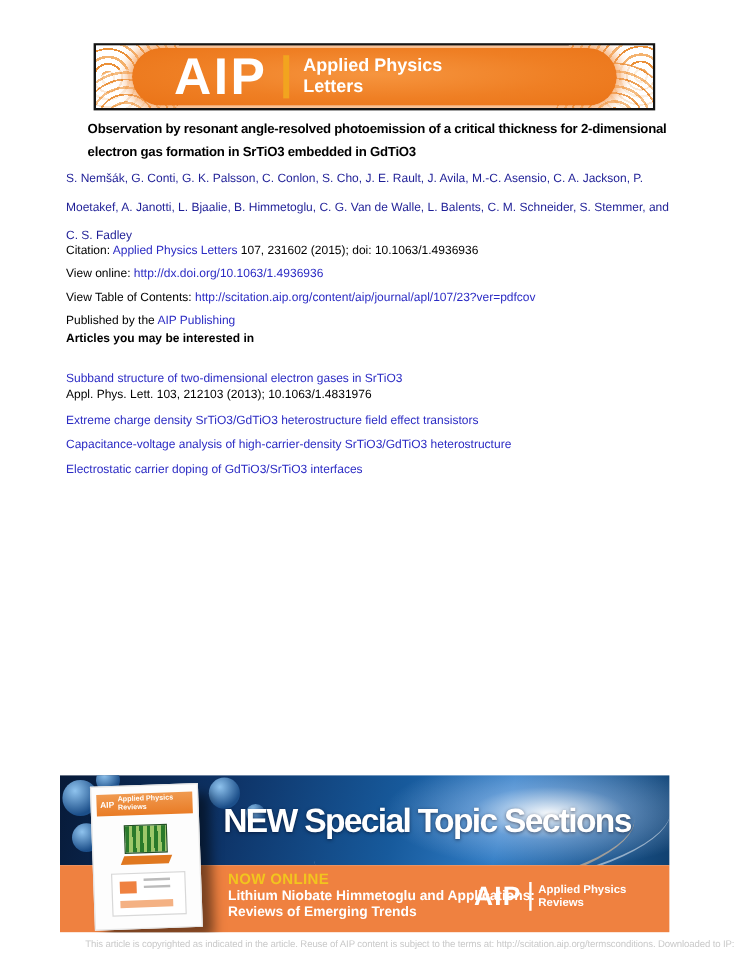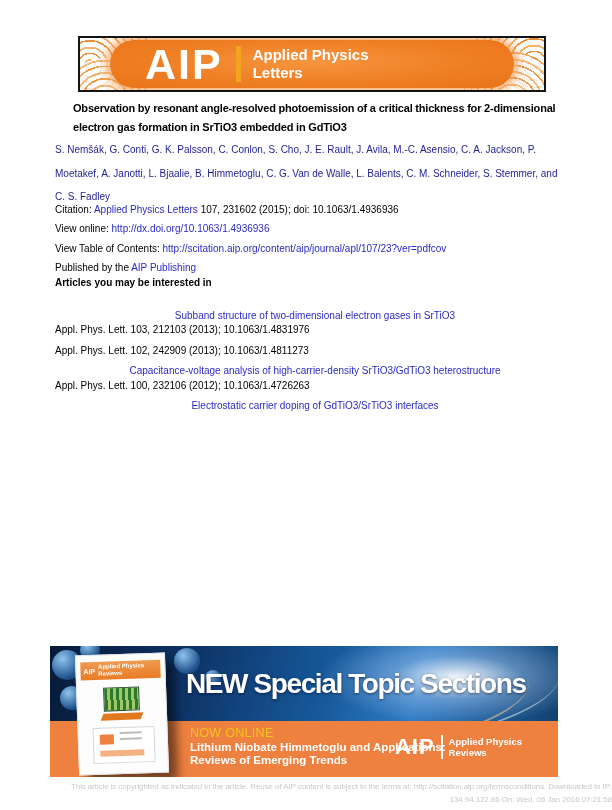--- a/index.html
+++ b/index.html
@@ -38,21 +38,21 @@
   }
   .authors{
     position:absolute;left:55px;top:138px;width:508px;
     font-size:10px;color:#1e1e96;line-height:23.5px;
   }
   .citation{position:absolute;left:55px;top:200px;font-size:10px;color:#000;line-height:19.3px;}
   .link{color:#2b2bc4;cursor:pointer;text-align:right;}
   .related{position:absolute;left:55px;top:276px;width:520px;font-size:10px;line-height:14.5px;}
   .related-heading{font-weight:bold;color:#000;margin-bottom:18px;}
   .rel-item{margin-bottom:6px;}
-  .rel-title{color:#2b2bc4;cursor:pointer;text-align:center;}
+  .rel-title{color:#2b2bc4;cursor:pointer;}
   .rel-cite{color:#000;}
   
   .promo{position:absolute;left:50px;top:646px;width:508px;height:131px;overflow:hidden;cursor:pointer;}
   .promo-blue{
     position:absolute;left:0;top:0;width:100%;height:75px;
     background:linear-gradient(105deg,#071a38 0%,#0e3possible 0%,#0e3468 28%,#175a9c 55%,#2f7bc4 72%,#10406f 100%);
     background:linear-gradient(105deg,#071a38 0%,#0e3468 28%,#175a9c 55%,#2f7bc4 72%,#10406f 100%);
   }
   .flare{
     position:absolute;left:52%;top:-8px;width:260px;height:88px;
@@ -63,21 +63,21 @@
     border-radius:50%;width:300px;height:90px;left:180px;top:10px;transform:rotate(-8deg);
   }
   .streak.s2{border-bottom:2px solid rgba(255,255,255,.5);top:4px;left:210px;}
   .mol{position:absolute;border-radius:50%;background:radial-gradient(circle at 35% 30%,#8fc3ee,#1c4f8a 70%);}
   .promo-orange{position:absolute;left:0;top:75px;width:100%;height:56px;background:#ef8140;}
   .promo-headline{
     position:absolute;left:136px;top:22px;color:#fff;font-weight:bold;
     font-size:28px;letter-spacing:-1.4px;text-shadow:0 1px 3px rgba(0,0,20,.55);white-space:nowrap;
   }
   .promo-text{position:absolute;left:140px;top:81px;line-height:13.5px;}
-  .now-online{color:#f2c51e;font-weight:normal;font-size:12.5px;letter-spacing:.3px;}
+  .now-online{color:#f2c51e;font-weight:bold;font-size:12.5px;letter-spacing:.3px;}
   .promo-line{color:#fff;font-weight:bold;font-size:11.5px;}
   .promo-logo{position:absolute;right:36px;top:88px;display:flex;align-items:center;color:#fff;}
   .promo-logo-aip{font-size:22px;font-weight:bold;letter-spacing:1px;}
   .promo-logo-bar{width:2px;height:24px;background:#fff;margin:0 6px;}
   .promo-logo-journal{font-size:9.5px;font-weight:bold;line-height:11.5px;}
   
   .cover{
     position:absolute;left:27px;top:8px;width:88px;height:118px;background:#fdfdfd;
     transform:rotate(-2deg);box-shadow:9px 9px 10px rgba(0,0,0,.5);border:1px solid #e5e5e5;
   }
@@ -130,25 +130,24 @@
   <div><span>Published by the </span><span class="link">AIP Publishing</span></div>
 </div>
 
 <div class="related">
   <div class="related-heading">Articles you may be interested in</div>
   <div class="rel-item">
     <div class="rel-title">Subband structure of two-dimensional electron gases in SrTiO3</div>
     <div class="rel-cite">Appl. Phys. Lett. 103, 212103 (2013); 10.1063/1.4831976</div>
   </div>
   <div class="rel-item">
-    <div class="rel-cite">Appl. Phys. Lett. 102, 242909 (2013); 10.1063/1.4811273</div>
+    <div class="rel-title">Extreme charge density SrTiO3/GdTiO3 heterostructure field effect transistors</div>
   </div>
   <div class="rel-item">
     <div class="rel-title">Capacitance-voltage analysis of high-carrier-density SrTiO3/GdTiO3 heterostructure</div>
-    <div class="rel-cite">Appl. Phys. Lett. 100, 232106 (2012); 10.1063/1.4726263</div>
   </div>
   <div class="rel-item">
     <div class="rel-title">Electrostatic carrier doping of GdTiO3/SrTiO3 interfaces</div>
   </div>
 </div>
 
 <div class="promo">
   <div class="promo-blue">
     <span class="mol" style="left:2px;top:4px;width:30px;height:30px;"></span>
     <span class="mol" style="left:30px;top:-6px;width:20px;height:20px;"></span>
@@ -188,14 +187,13 @@
       <span class="c1"></span>
       <span class="c2"></span>
       <span class="c3"></span>
       <span class="c4"></span>
     </div>
   </div>
 </div>
 
 <div class="footer">
   <div>This article is copyrighted as indicated in the article. Reuse of AIP content is subject to the terms at: http://scitation.aip.org/termsconditions. Downloaded to IP:</div>
-  <div>134.94.122.86 On: Wed, 06 Jan 2016 07:21:58</div>
 </div>
 
 </body></html>

